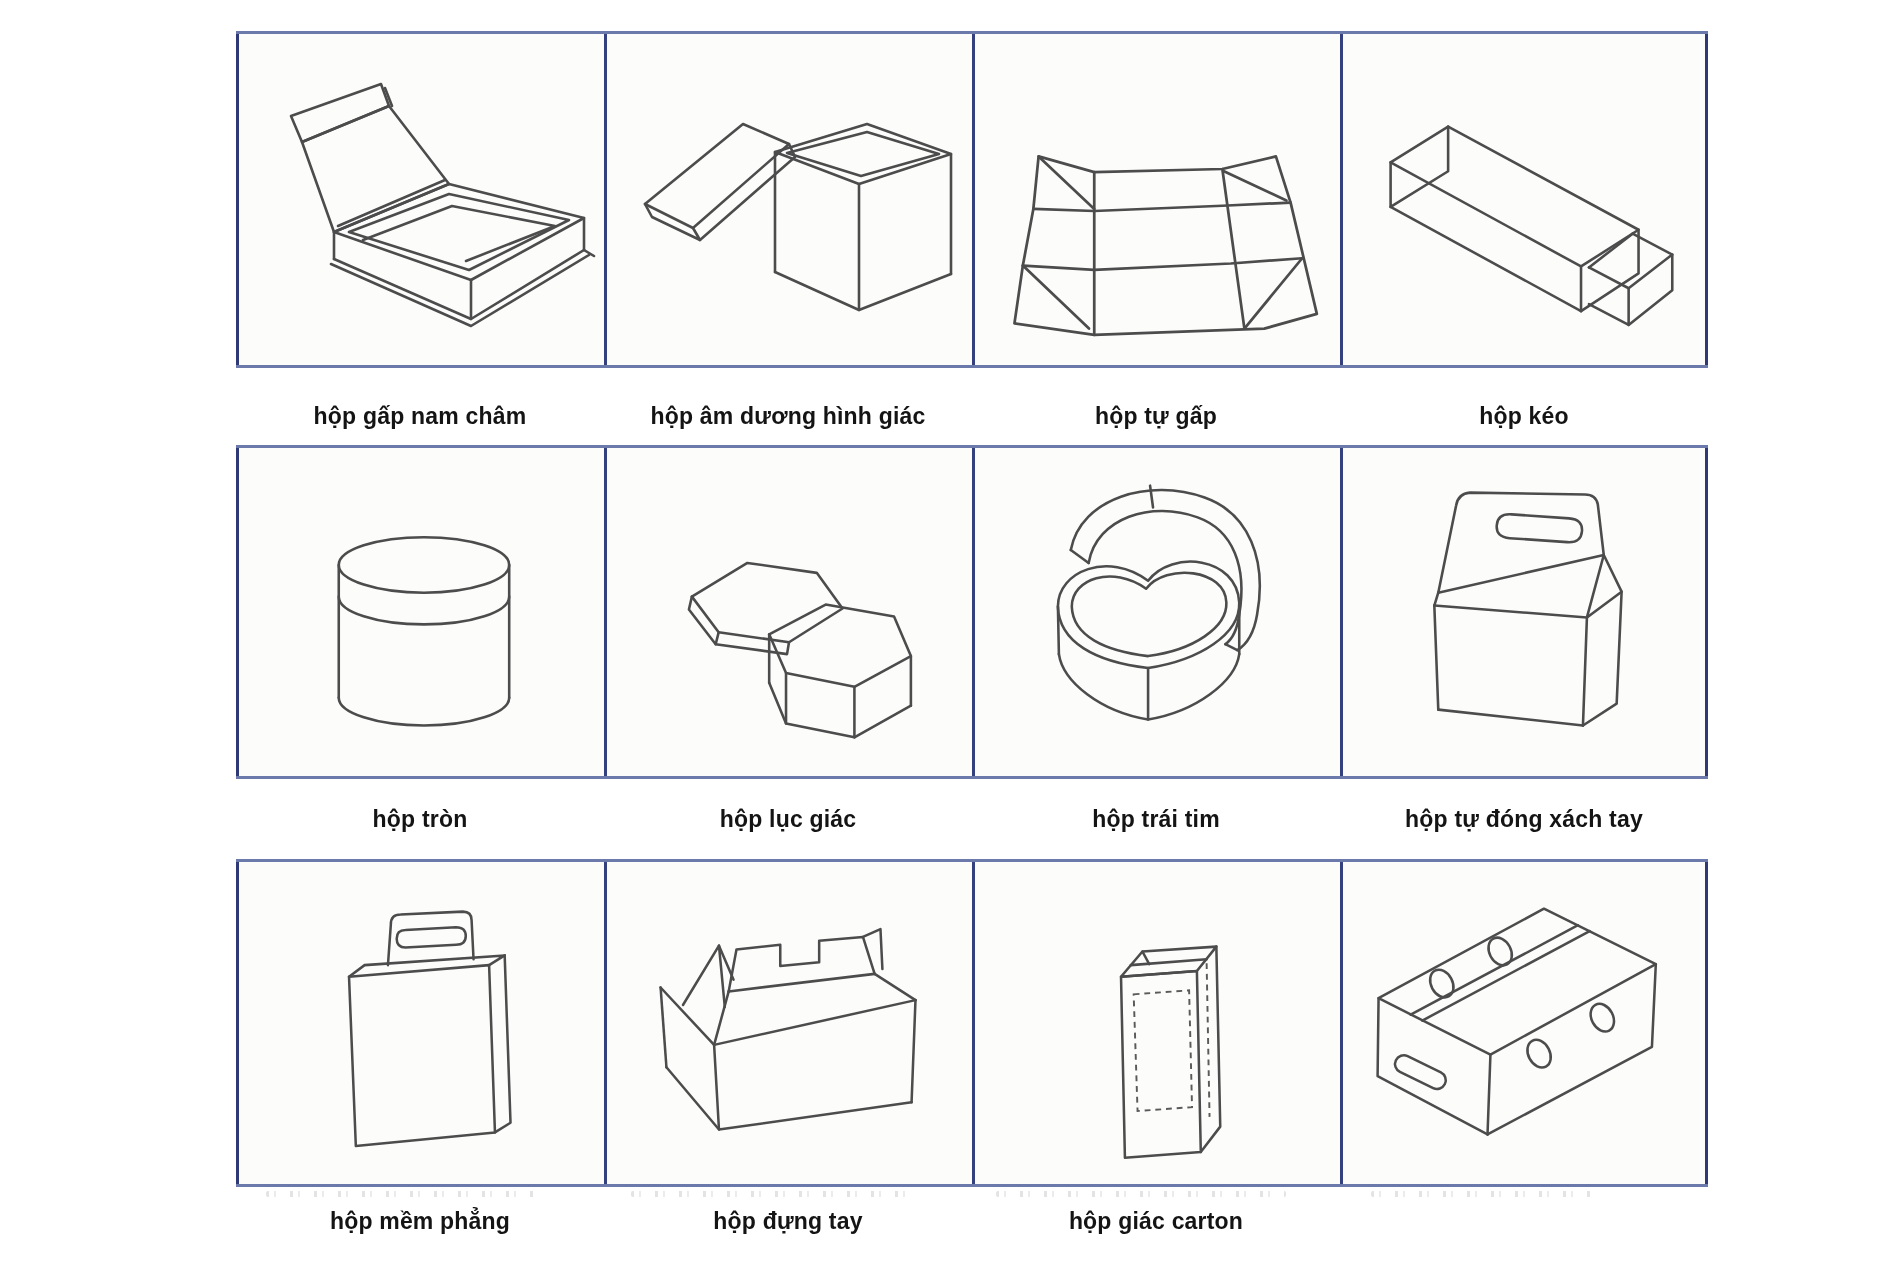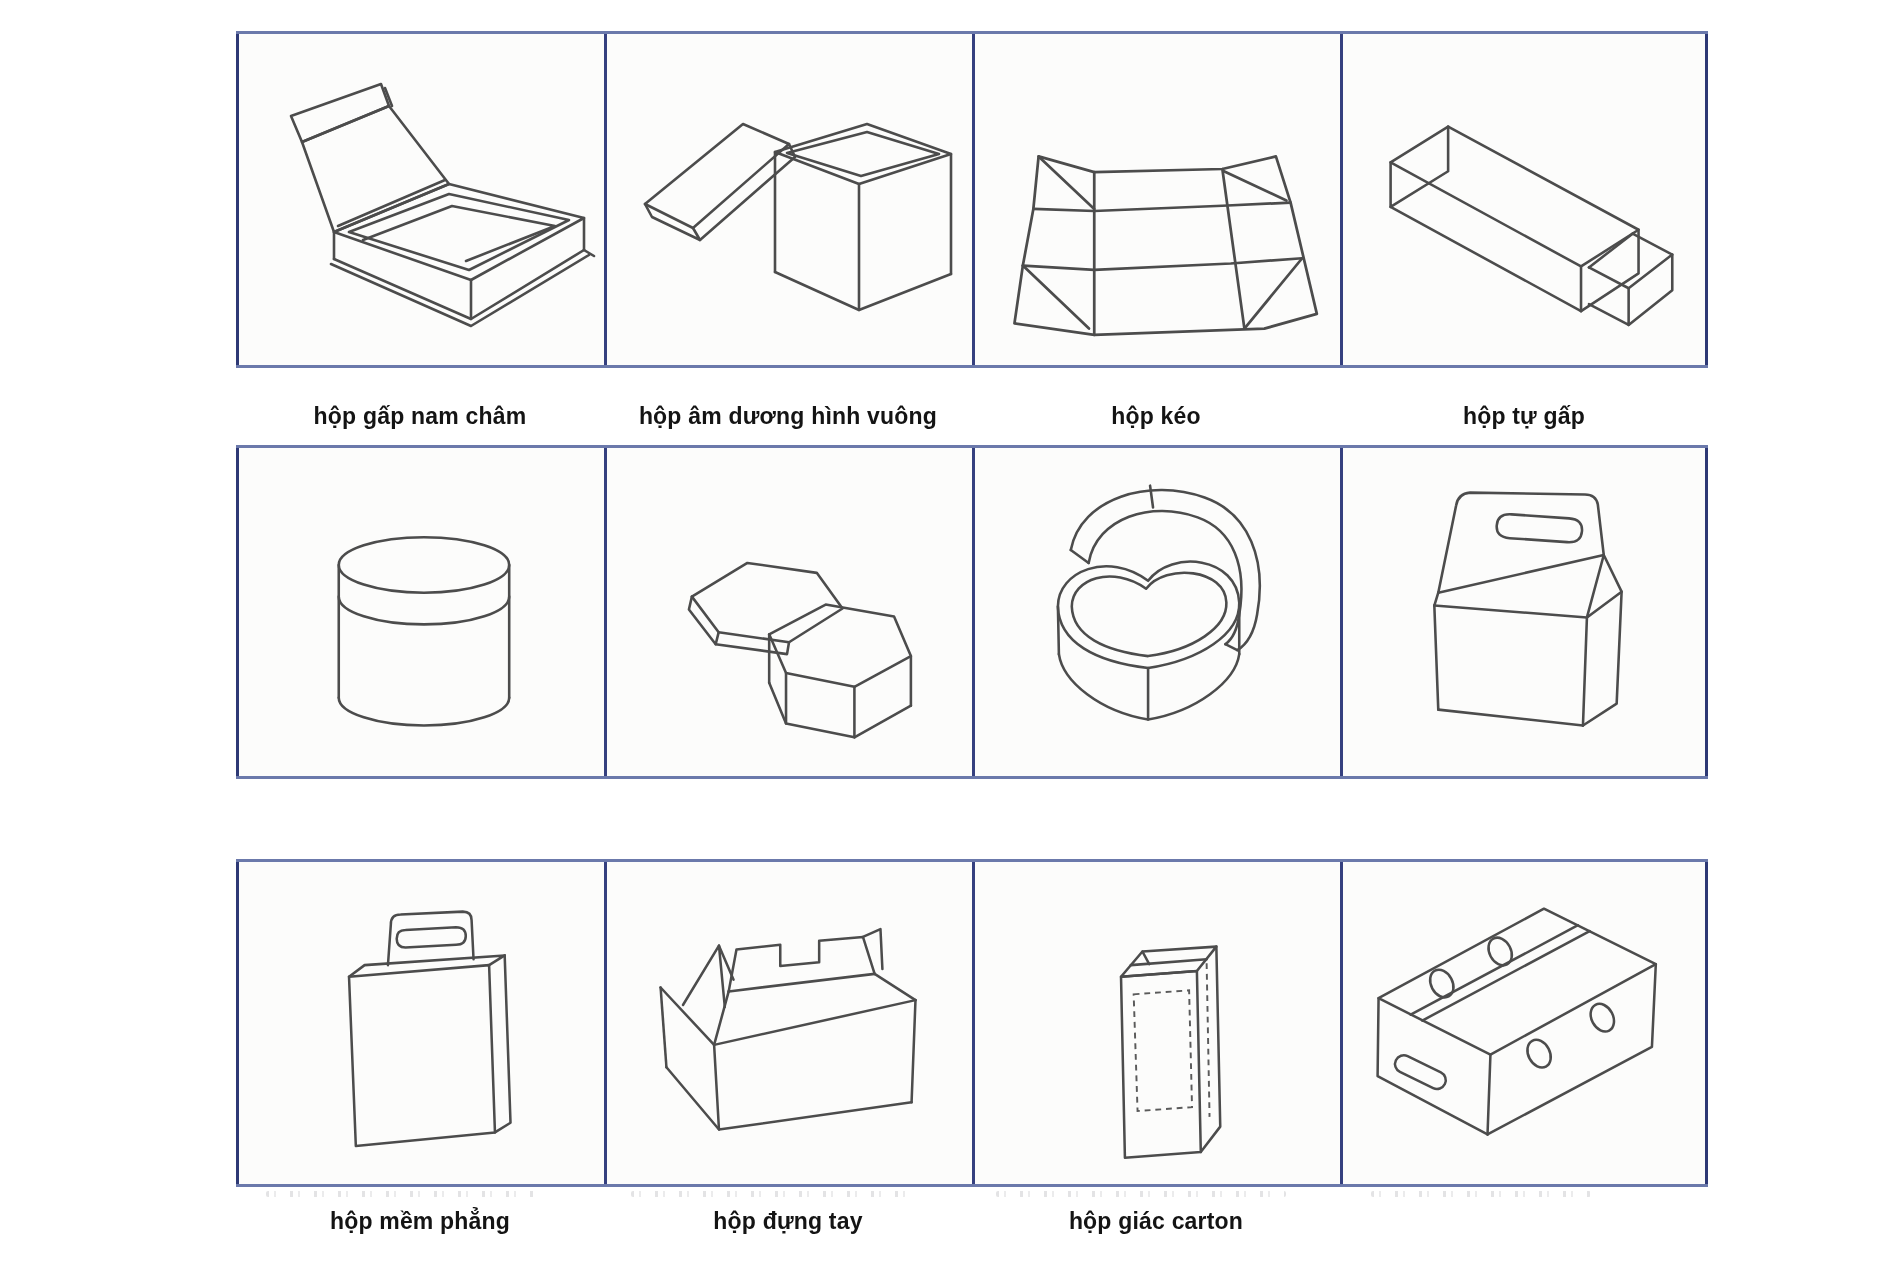--- a/index.html
+++ b/index.html
@@ -130,23 +130,23 @@
           <path d="M284,172 L324,193 L280,227 L240,206"></path>
           <path d="M240,243 L280,264 L280,227"></path>
           <path d="M324,193 L324,229 L280,264"></path>
         </g>
       </svg>
     </div>
   </div>
 
   <div class="labels-row" style="top:368px;height:97px;">
     <div class="caption">hộp gấp nam châm</div>
-    <div class="caption">hộp âm dương hình vuông</div>
+    <div class="caption">hộp âm dương hình giác</div>
+    <div class="caption">hộp tự gấp</div>
     <div class="caption">hộp kéo</div>
-    <div class="caption">hộp tự gấp</div>
   </div>
 
   <div class="cells-row" style="top:445px;height:334px;">
 
     <div class="cell">
       <svg viewBox="0 0 365 331">
         <g class="art">
           <ellipse cx="185" cy="118" rx="86" ry="28"></ellipse>
           <path d="M99,118 L99,252"></path>
           <path d="M271,118 L271,252"></path>
@@ -210,20 +210,26 @@
 
           <path d="M42,141 L46,246"></path>
           <path d="M46,246 L192,262"></path>
           <path d="M196,153 L192,262"></path>
           <path d="M231,127 L226,240 L192,262"></path>
         </g>
       </svg>
     </div>
   </div>
 
+  <div class="labels-row" style="top:779px;height:80px;">
+    <div class="caption">hộp tròn</div>
+    <div class="caption">hộp lục giác</div>
+    <div class="caption">hộp trái tim</div>
+    <div class="caption">hộp tự đóng xách tay</div>
+  </div>
 
   <div class="cells-row" style="top:859px;height:328px;">
 
     <div class="cell">
       <svg viewBox="0 0 365 331">
         <g class="art" transform="translate(20,6)">
 
           <path d="M128,100 L131,58 Q131,48 141,48 L205,45 Q214,45 214,54 L216,94"></path>
           <path d="M146,64 L198,61 Q208,61 208,70 Q208,79 198,79 L146,82 Q137,82 137,73 Q137,64 146,64 Z"></path>
 

